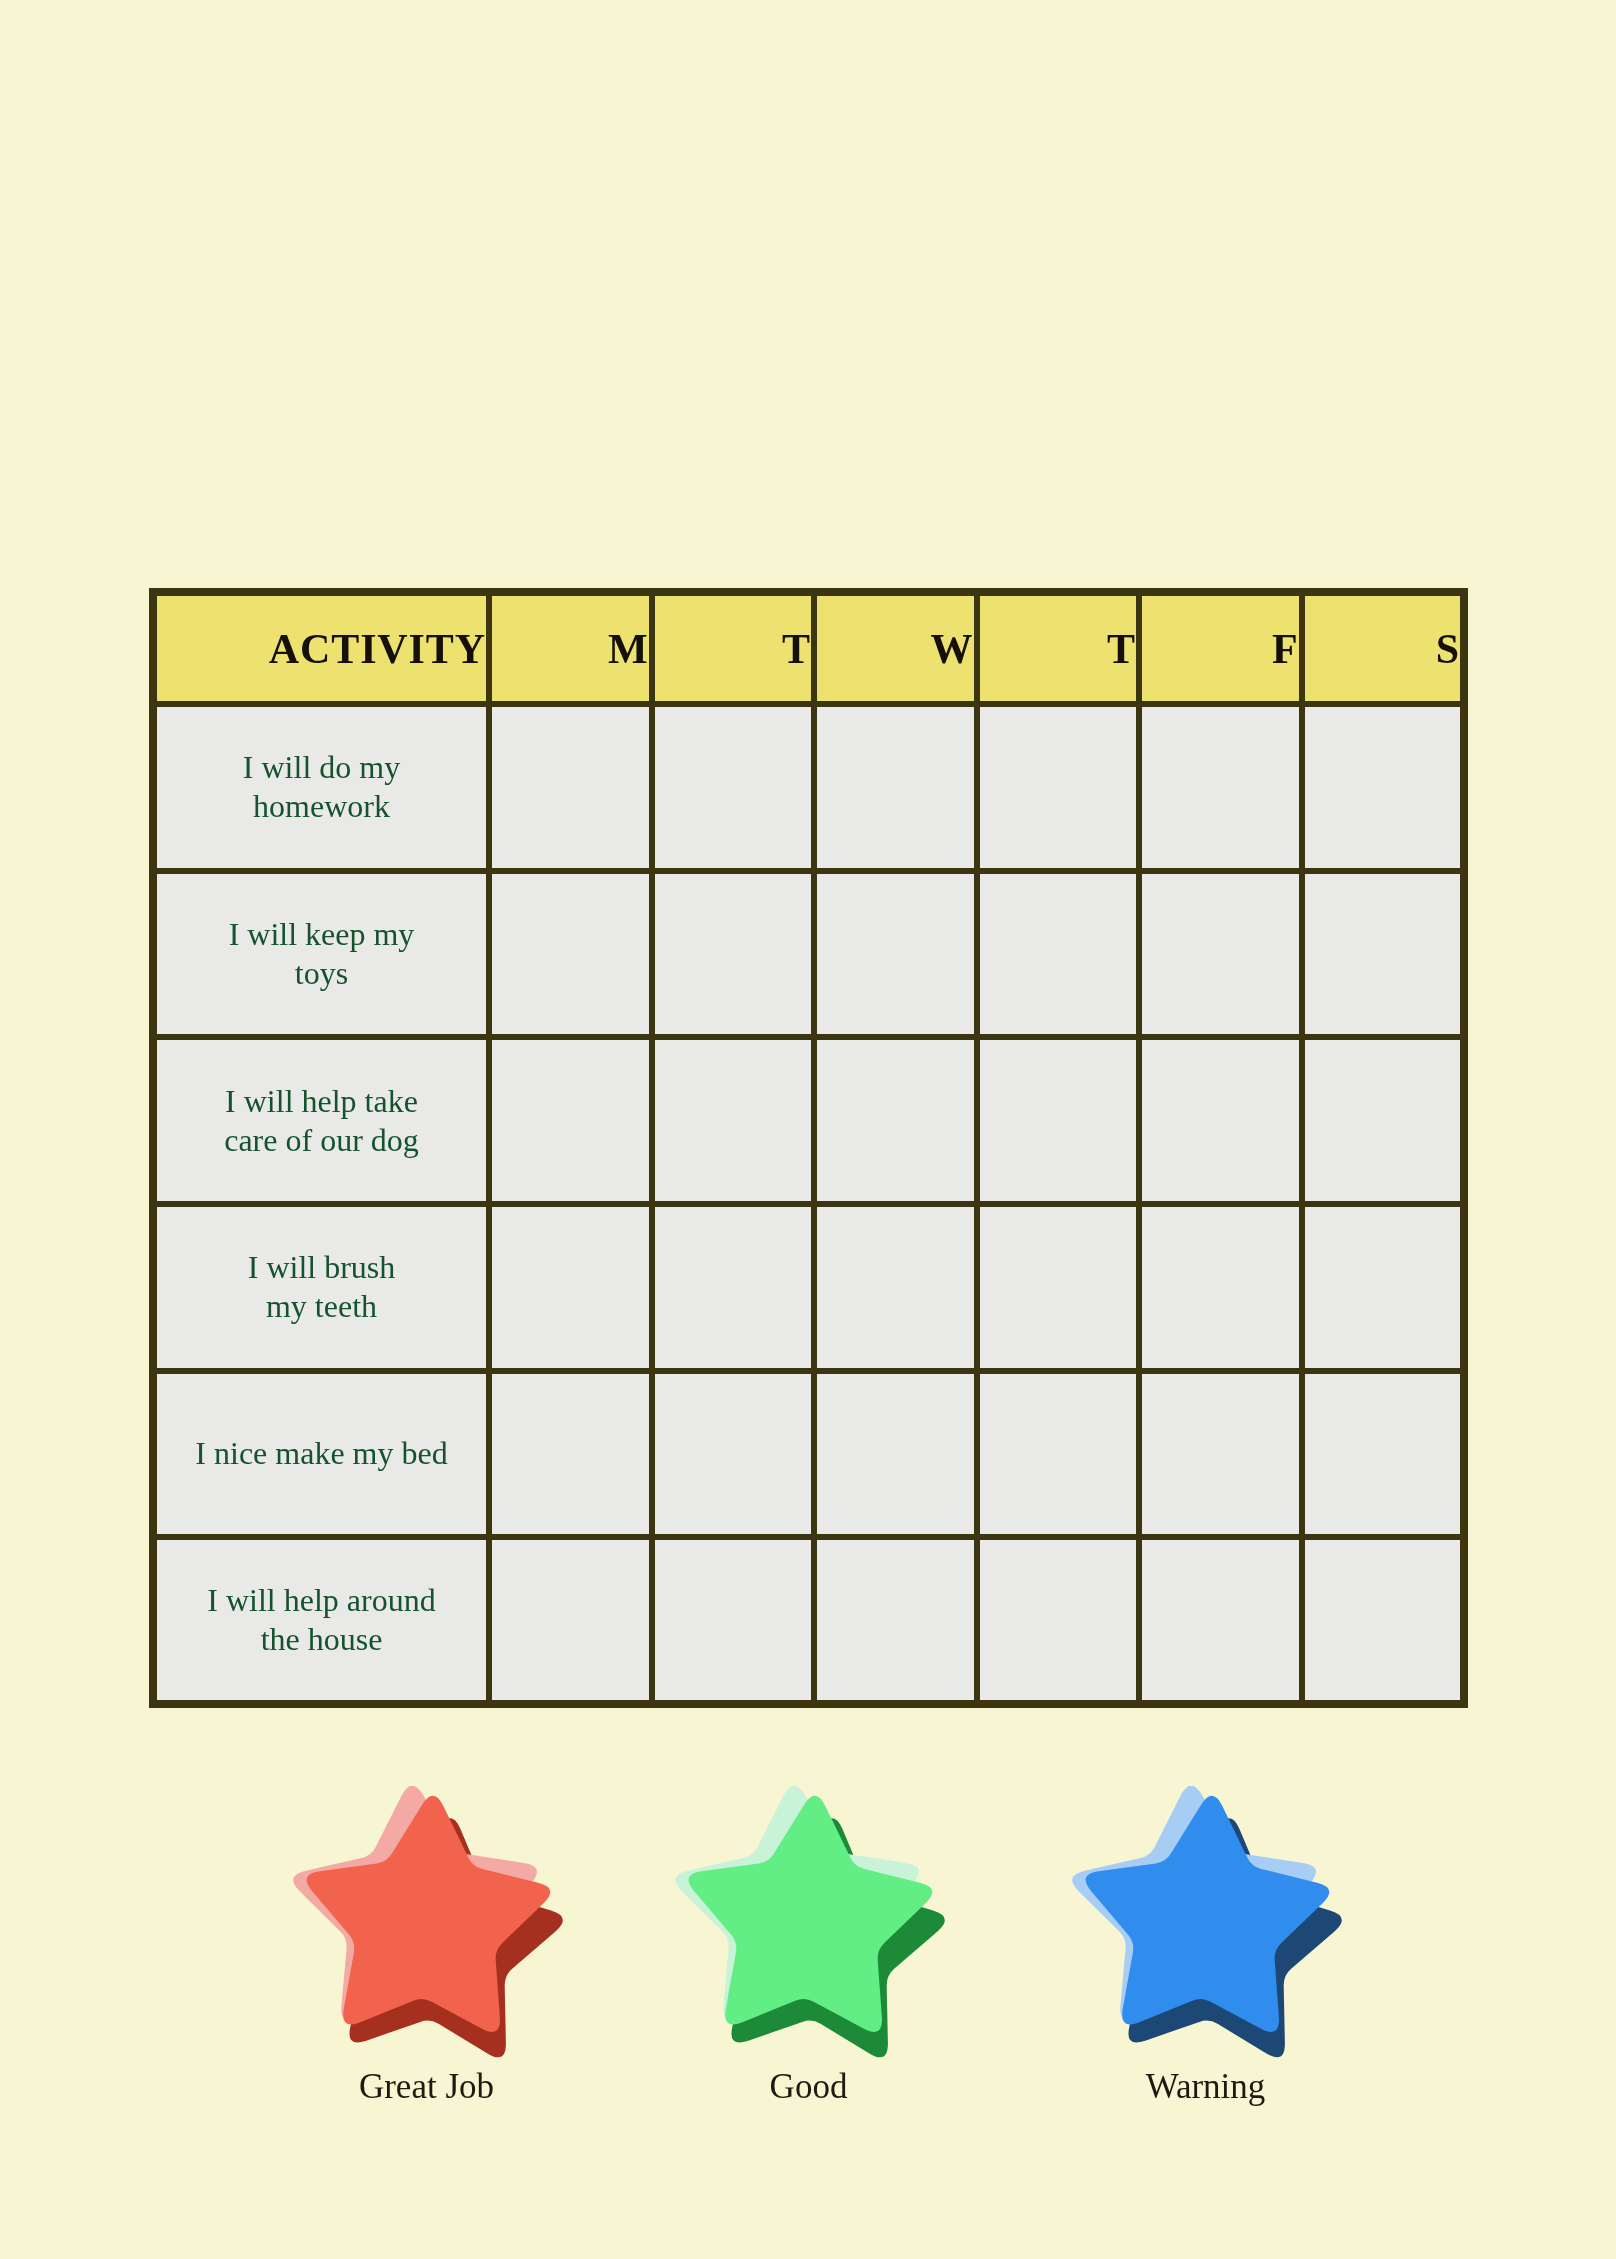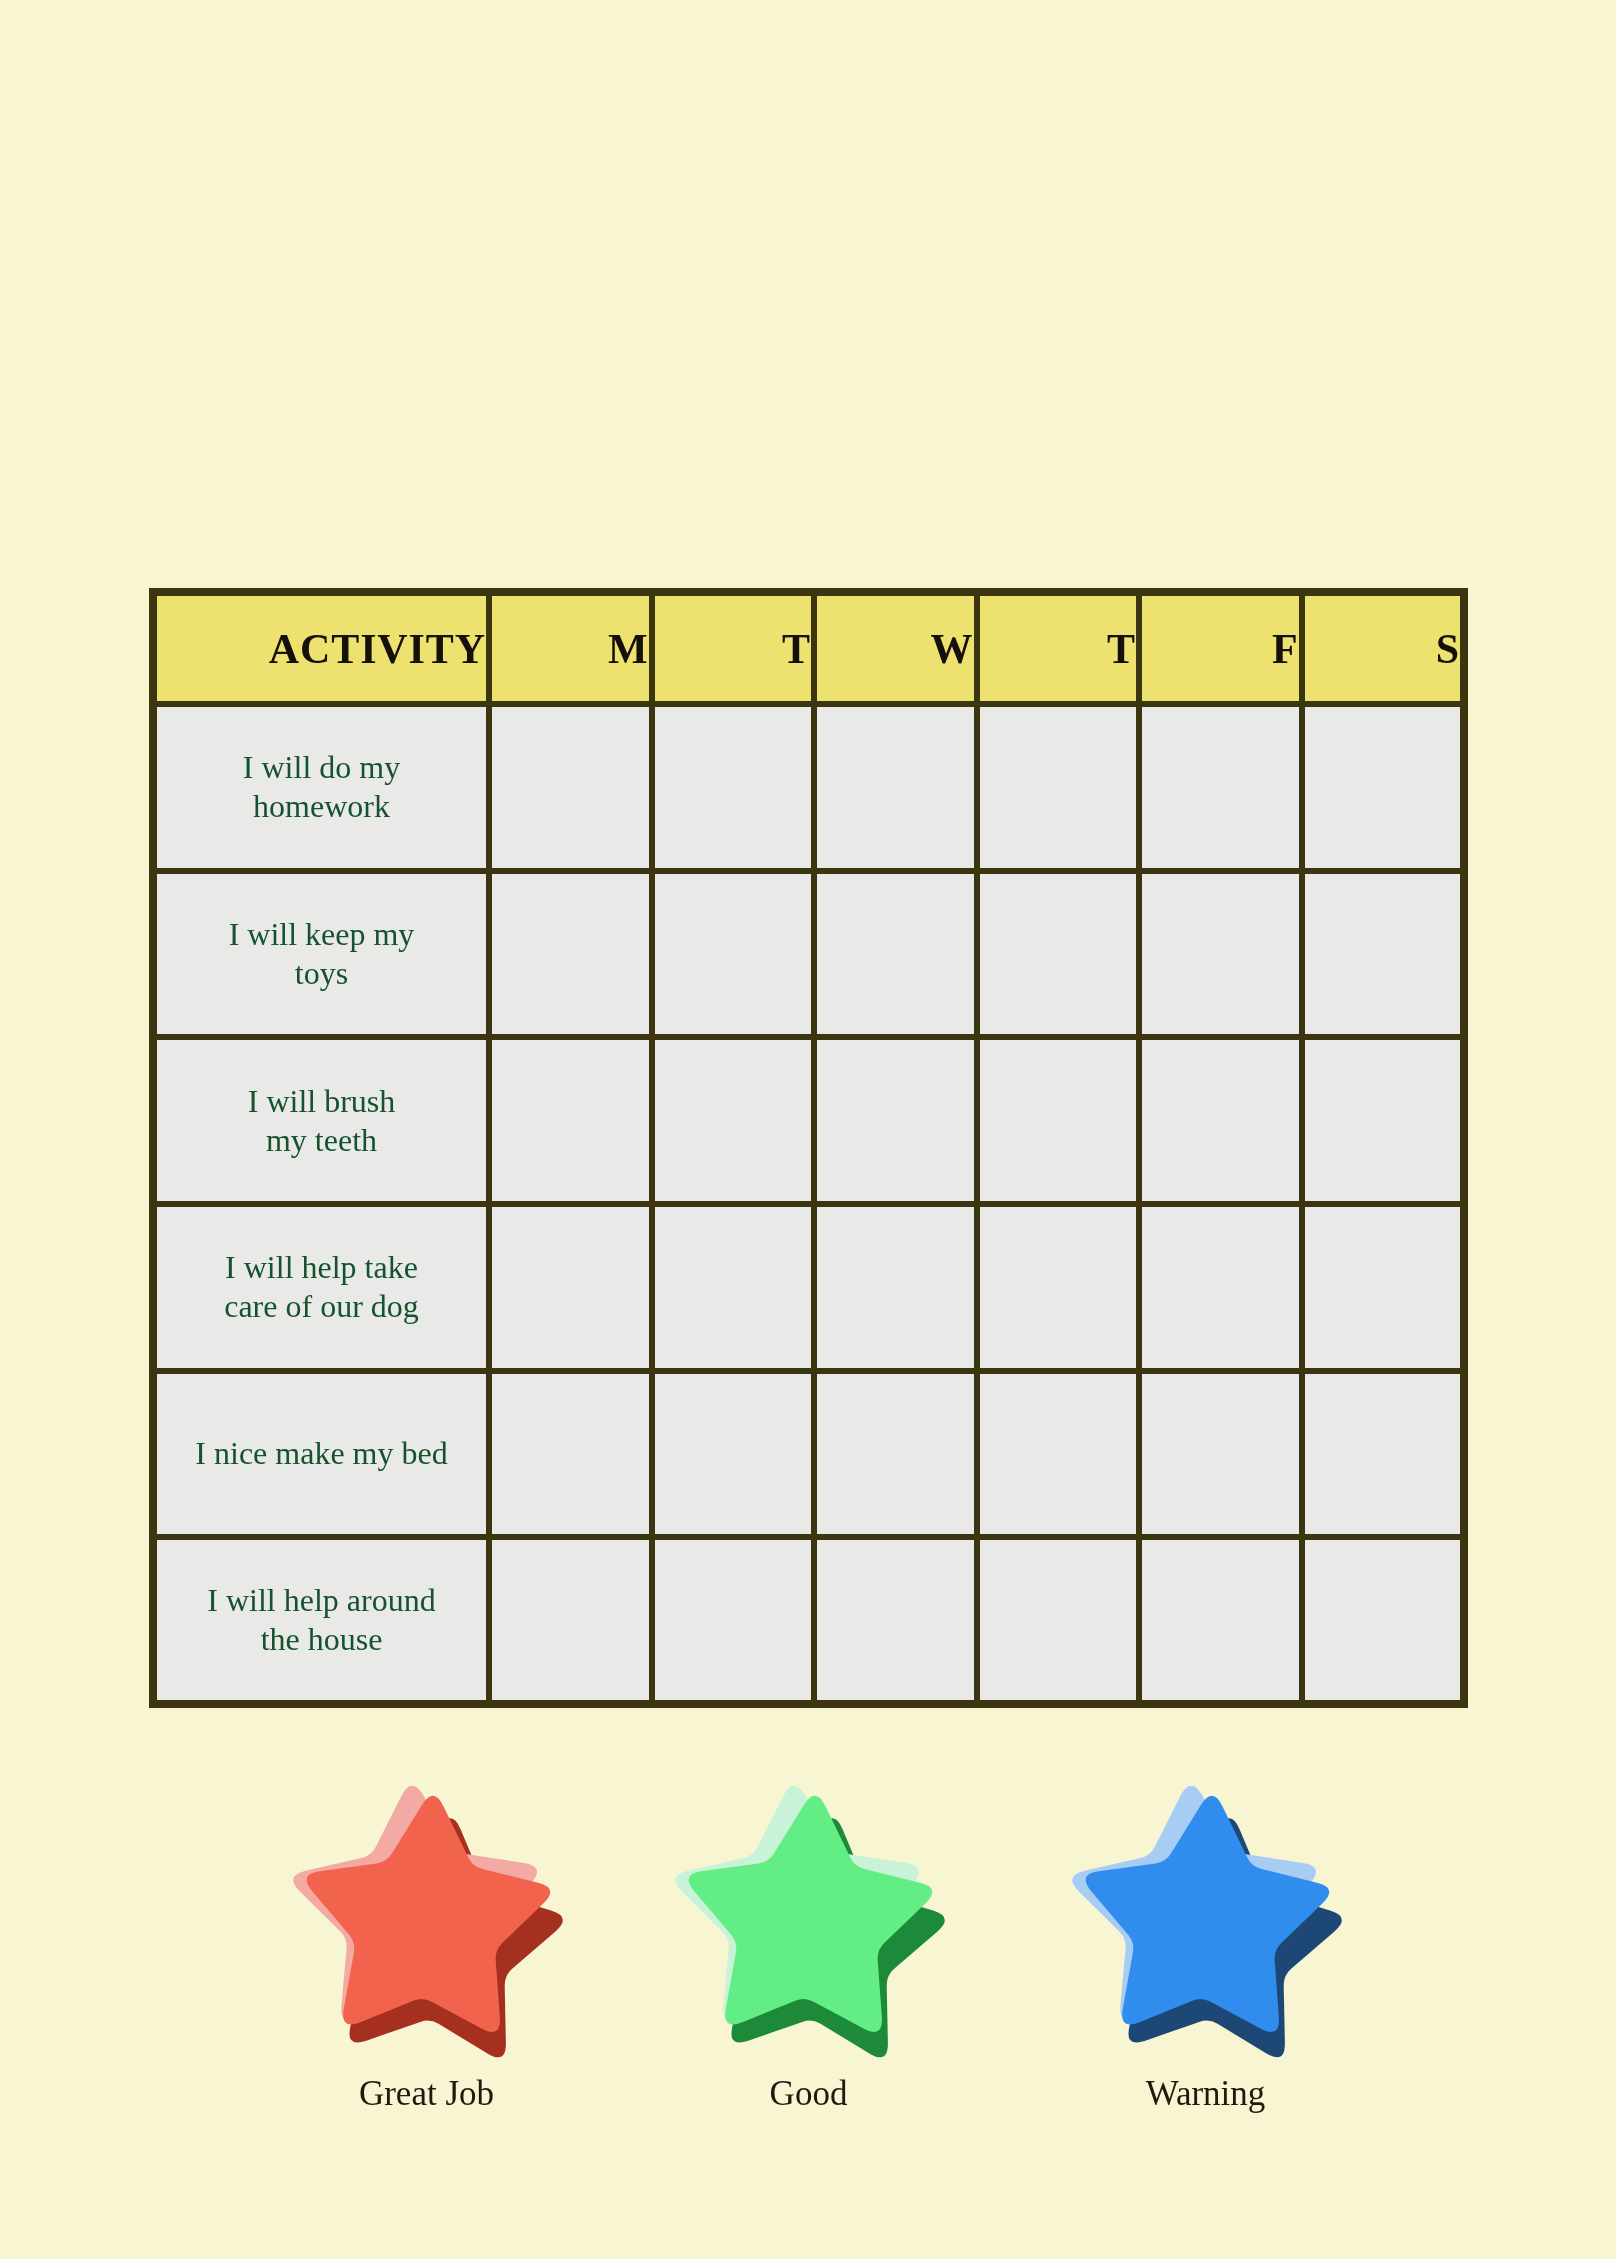--- a/index.html
+++ b/index.html
@@ -64,21 +64,21 @@
     position:absolute;
     top:1786px;
     width:303px;
     text-align:center;
   }
   .legend-item.i0{left:275px;}
   .legend-item.i1{left:657px;}
   .legend-item.i2{left:1054px;}
   svg.star{display:block;width:303px;height:277px;}
   .legend-label{
-    margin-top:13px;
+    margin-top:6px;
     font-family:"Liberation Serif", serif;
     font-size:35px;
     line-height:1;
     color:#1F1A10;
   }
 </style>
 </head>
 <body>
 
 <div class="page">
@@ -120,32 +120,32 @@
         <td class="act">I will keep my
 toys</td>
         <td></td>
           <td></td>
           <td></td>
           <td></td>
           <td></td>
           <td></td>
       </tr>
       <tr>
+        <td class="act">I will help take
+care of our dog</td>
+        <td></td>
+          <td></td>
+          <td></td>
+          <td></td>
+          <td></td>
+          <td></td>
+      </tr>
+      <tr>
         <td class="act">I will brush
 my teeth</td>
-        <td></td>
-          <td></td>
-          <td></td>
-          <td></td>
-          <td></td>
-          <td></td>
-      </tr>
-      <tr>
-        <td class="act">I will help take
-care of our dog</td>
         <td></td>
           <td></td>
           <td></td>
           <td></td>
           <td></td>
           <td></td>
       </tr>
       <tr>
         <td class="act">I nice make my bed</td>
         <td></td>

